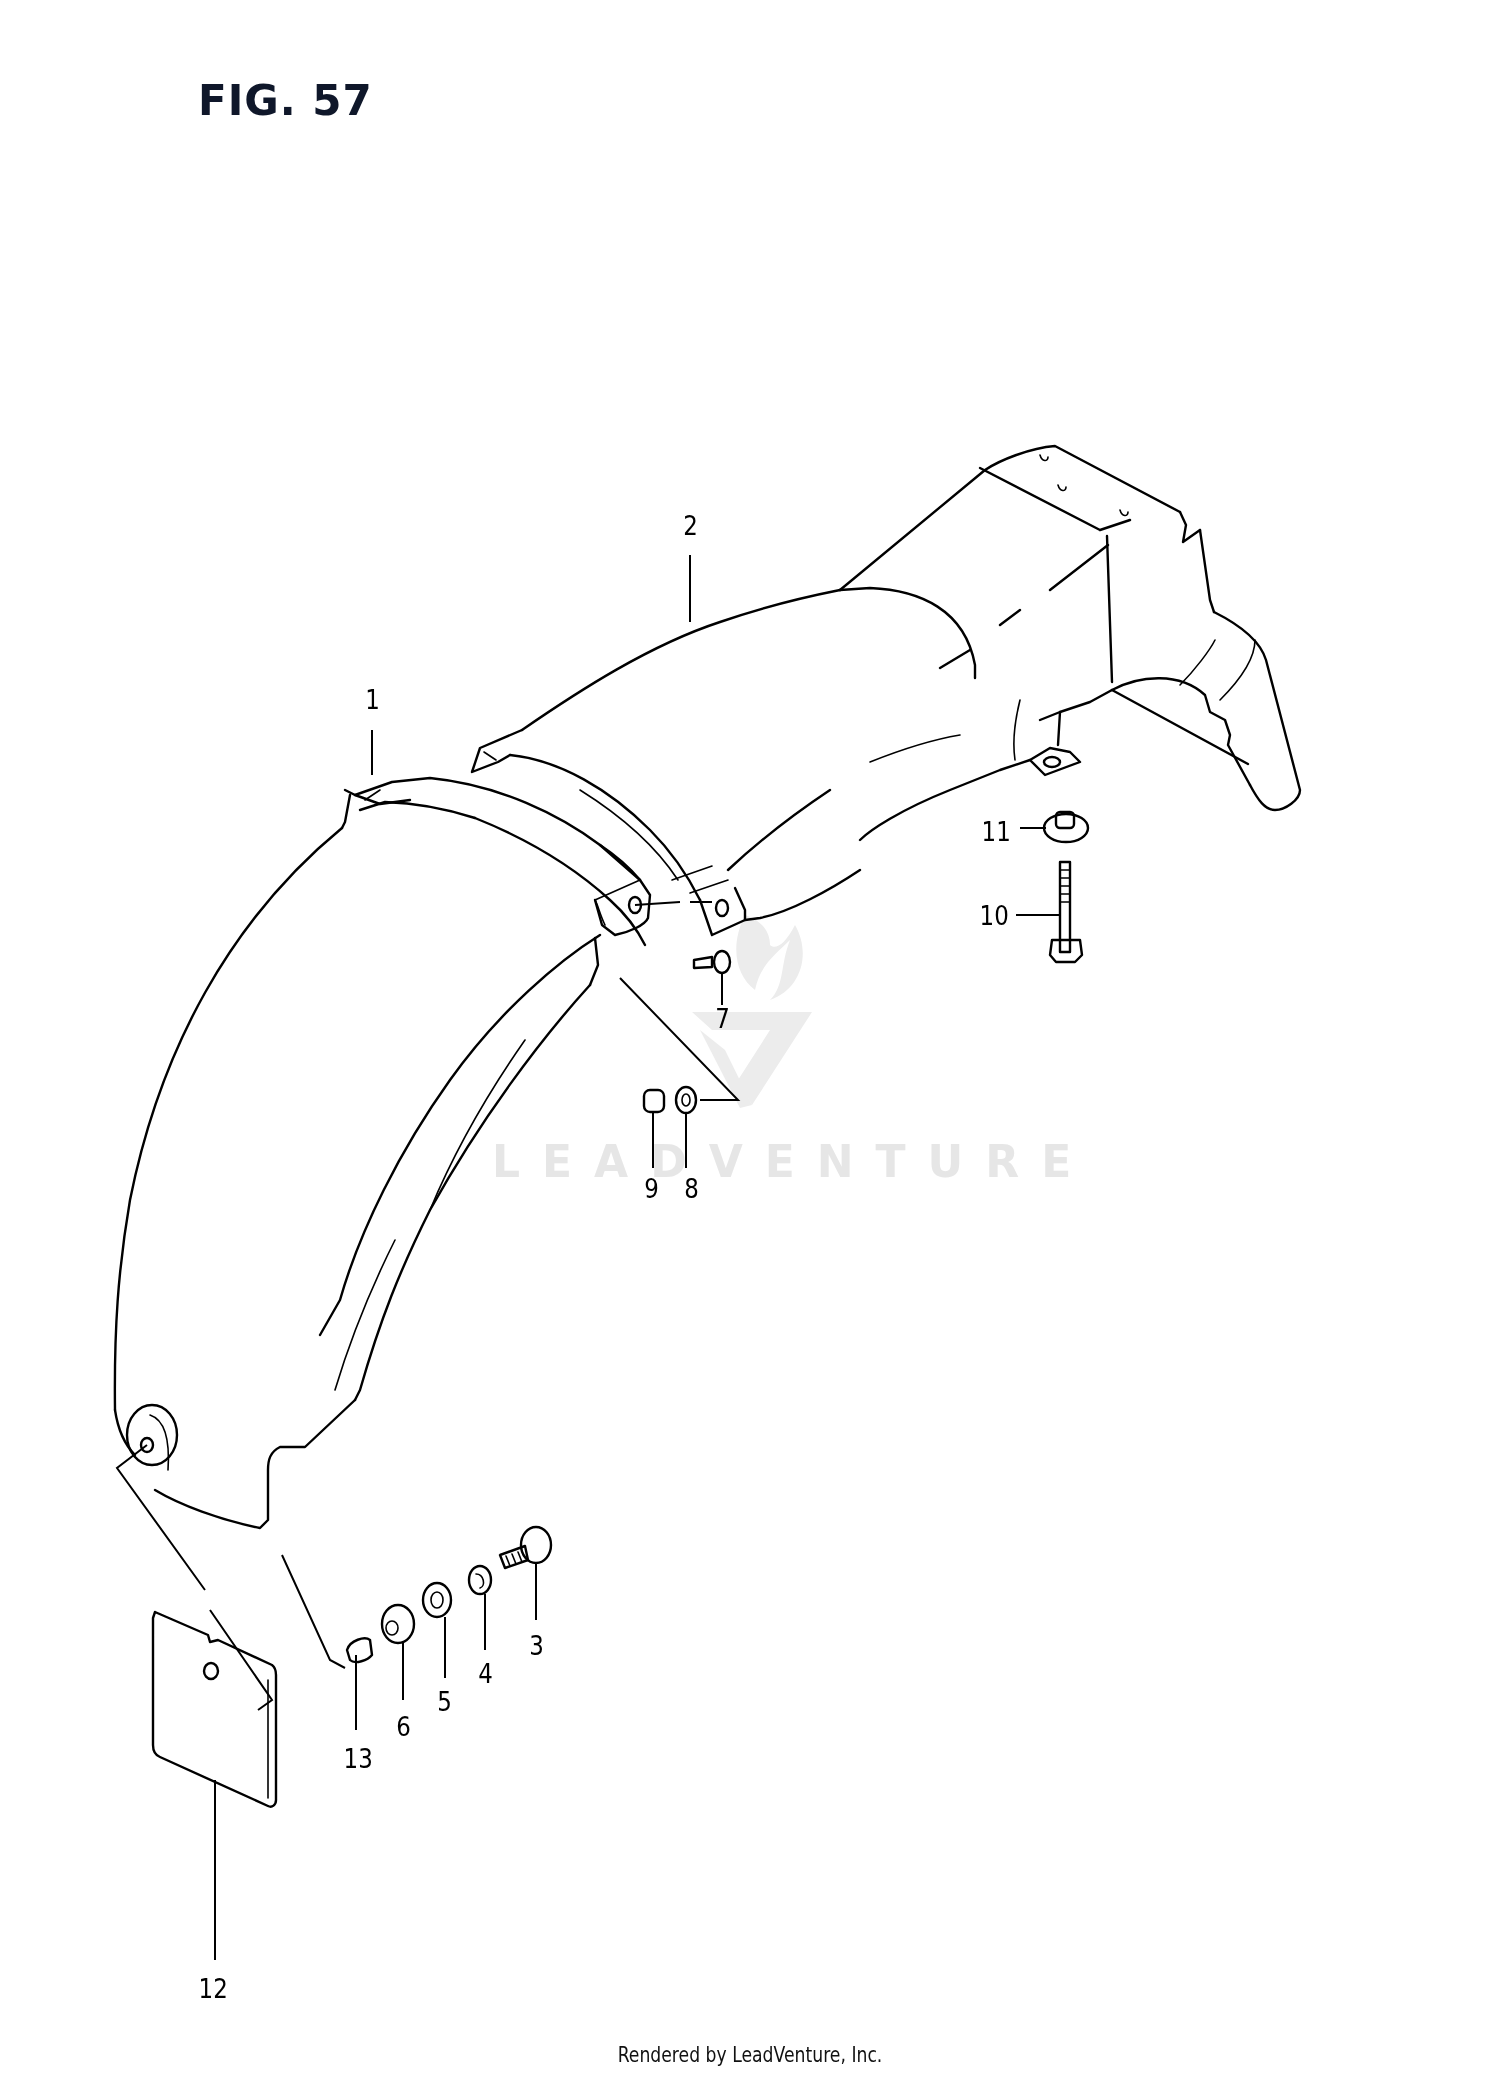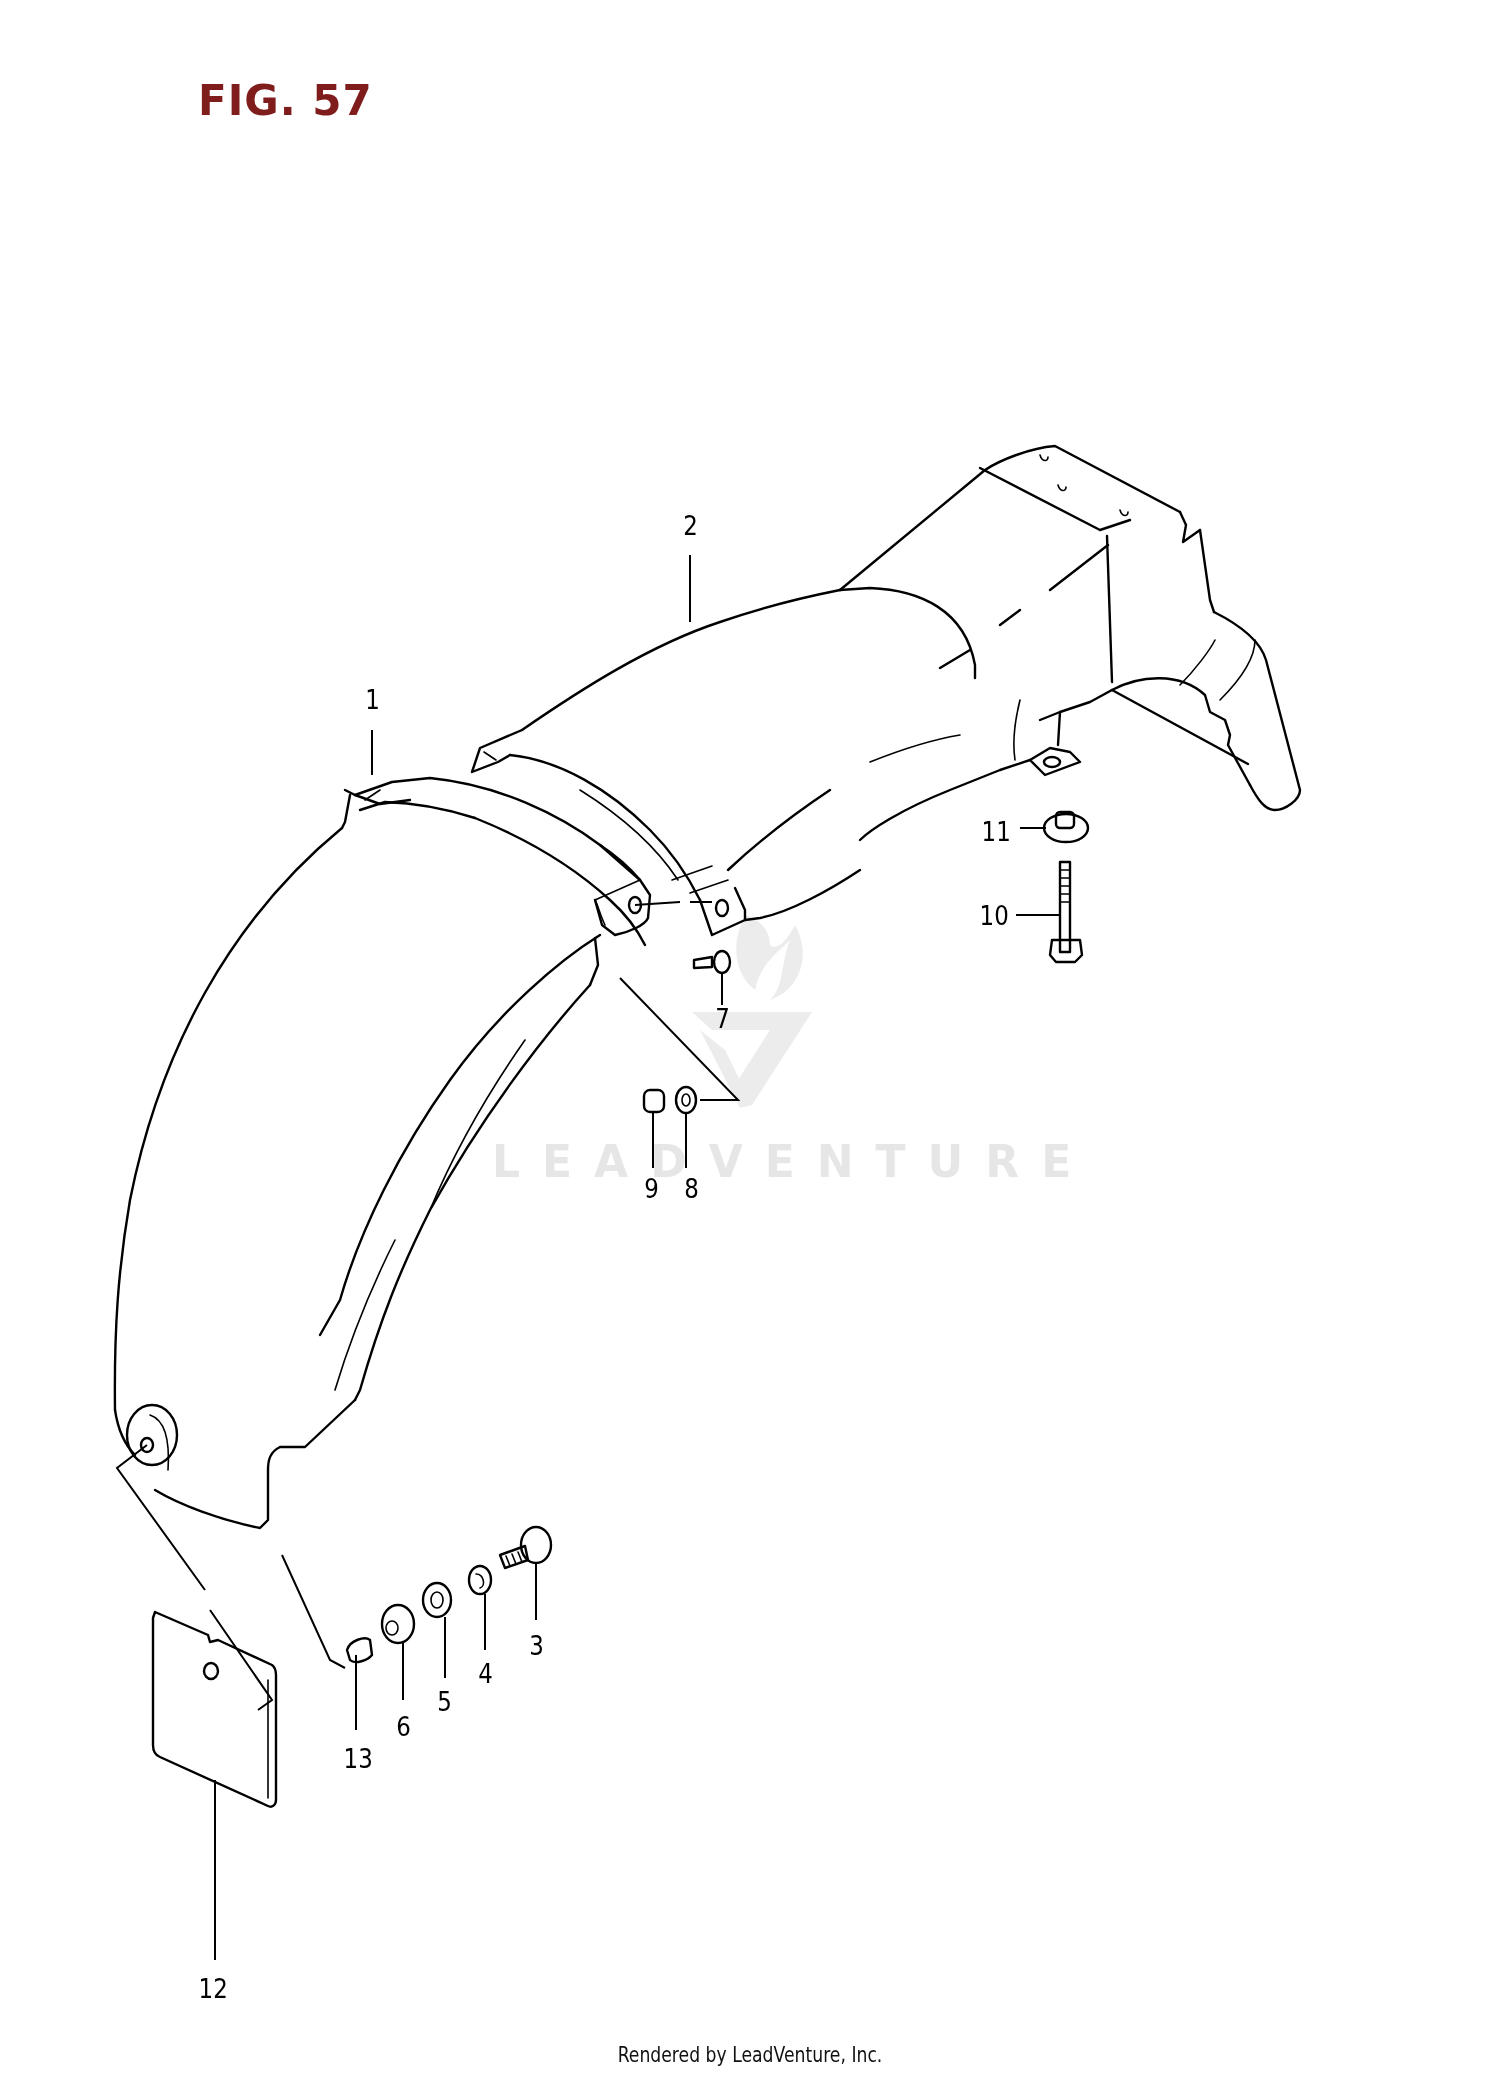--- a/index.html
+++ b/index.html
@@ -1,18 +1,18 @@
 <!DOCTYPE html>
 <html><head>
 <meta charset="utf-8">
 <style>
   html, body { margin: 0; padding: 0; background: #ffffff; }
   body { width: 1500px; height: 2073px; position: relative; overflow: hidden; font-family: "DejaVu Sans", sans-serif; }
   #diagram { position: absolute; left: 0; top: 0; width: 1500px; height: 2073px; }
-  .title { position: absolute; left: 198px; top: 76px; font-family: "DejaVu Sans", sans-serif; font-weight: bold; font-size: 42px; letter-spacing: 1px; color: #7f1d1d; }
+  .title { position: absolute; left: 198px; top: 76px; font-family: "DejaVu Sans", sans-serif; font-weight: bold; font-size: 42px; letter-spacing: 1px; color: #0f172a; }
   .footer { position: absolute; left: 0; width: 1500px; top: 2043px; text-align: center; font-family: "DejaVu Sans", sans-serif; font-size: 21px; color: #111; transform: scaleX(0.82); transform-origin: 750px 0; }
   .wm-text { position: absolute; left: 492px; top: 1136px; font-family: "DejaVu Sans", sans-serif; font-weight: bold; font-size: 44px; letter-spacing: 22px; color: #e6e6e6; }
   .lbl { position: absolute; font-family: "DejaVu Sans", sans-serif; font-size: 27px; color: #000; line-height: 1; transform: scaleX(0.85); }
   svg .ln { fill: none; stroke: #000; stroke-width: 2.4; stroke-linecap: round; stroke-linejoin: round; }
   svg .thin { fill: none; stroke: #000; stroke-width: 1.6; stroke-linecap: round; }
   svg .lead { fill: none; stroke: #000; stroke-width: 2; }
   svg .wm { fill: #ececec; stroke: none; }
   svg .fill-w { fill: #fff; stroke: #000; stroke-width: 2.4; }
 </style>
 </head>

